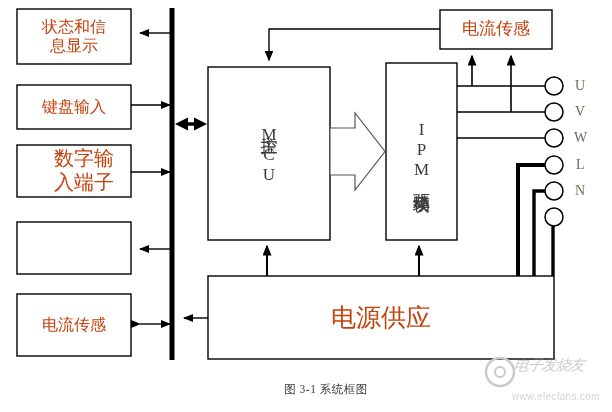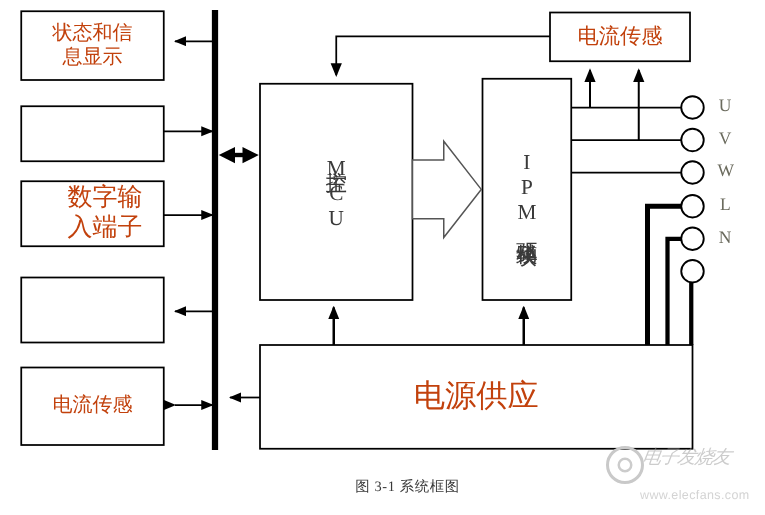--- a/index.html
+++ b/index.html
@@ -187,20 +187,21 @@
     <circle cx="554" cy="191" r="9" fill="#fff" stroke="#000" stroke-width="1.5"></circle>
     <circle cx="554" cy="217" r="9" fill="#fff" stroke="#000" stroke-width="1.5"></circle>
 
     <circle cx="500" cy="372" r="14" fill="none" stroke="#c9c9c9" stroke-width="2.4"></circle>
     <circle cx="500" cy="372" r="5" fill="none" stroke="#cccccc" stroke-width="2"></circle>
   </svg>
 
   <div class="blk-label" style="left:17px; top:9px; width:114px; height:55px; font-size:16px;">状态和信
 息显示</div>
 
+  <div class="blk-label" style="left:17px; top:85px; width:114px; height:44px; font-size:16px;">键盘输入</div>
 
   <div class="blk-label" style="left:17px; top:145px; width:134px; height:52px; font-size:20px;">数字输
 入端子</div>
 
 
   <div class="blk-label" style="left:17px; top:294px; width:114px; height:62px; font-size:16px;">电流传感</div>
 
   <div class="vert-label" style="left:208px; top:67px; width:122px; height:173px; font-size:17px;">主控MCU</div>
 
   <div class="vert-label" style="left:386px; top:63px; width:71px; height:177px; font-size:17px;">IPM驱动模块</div>

